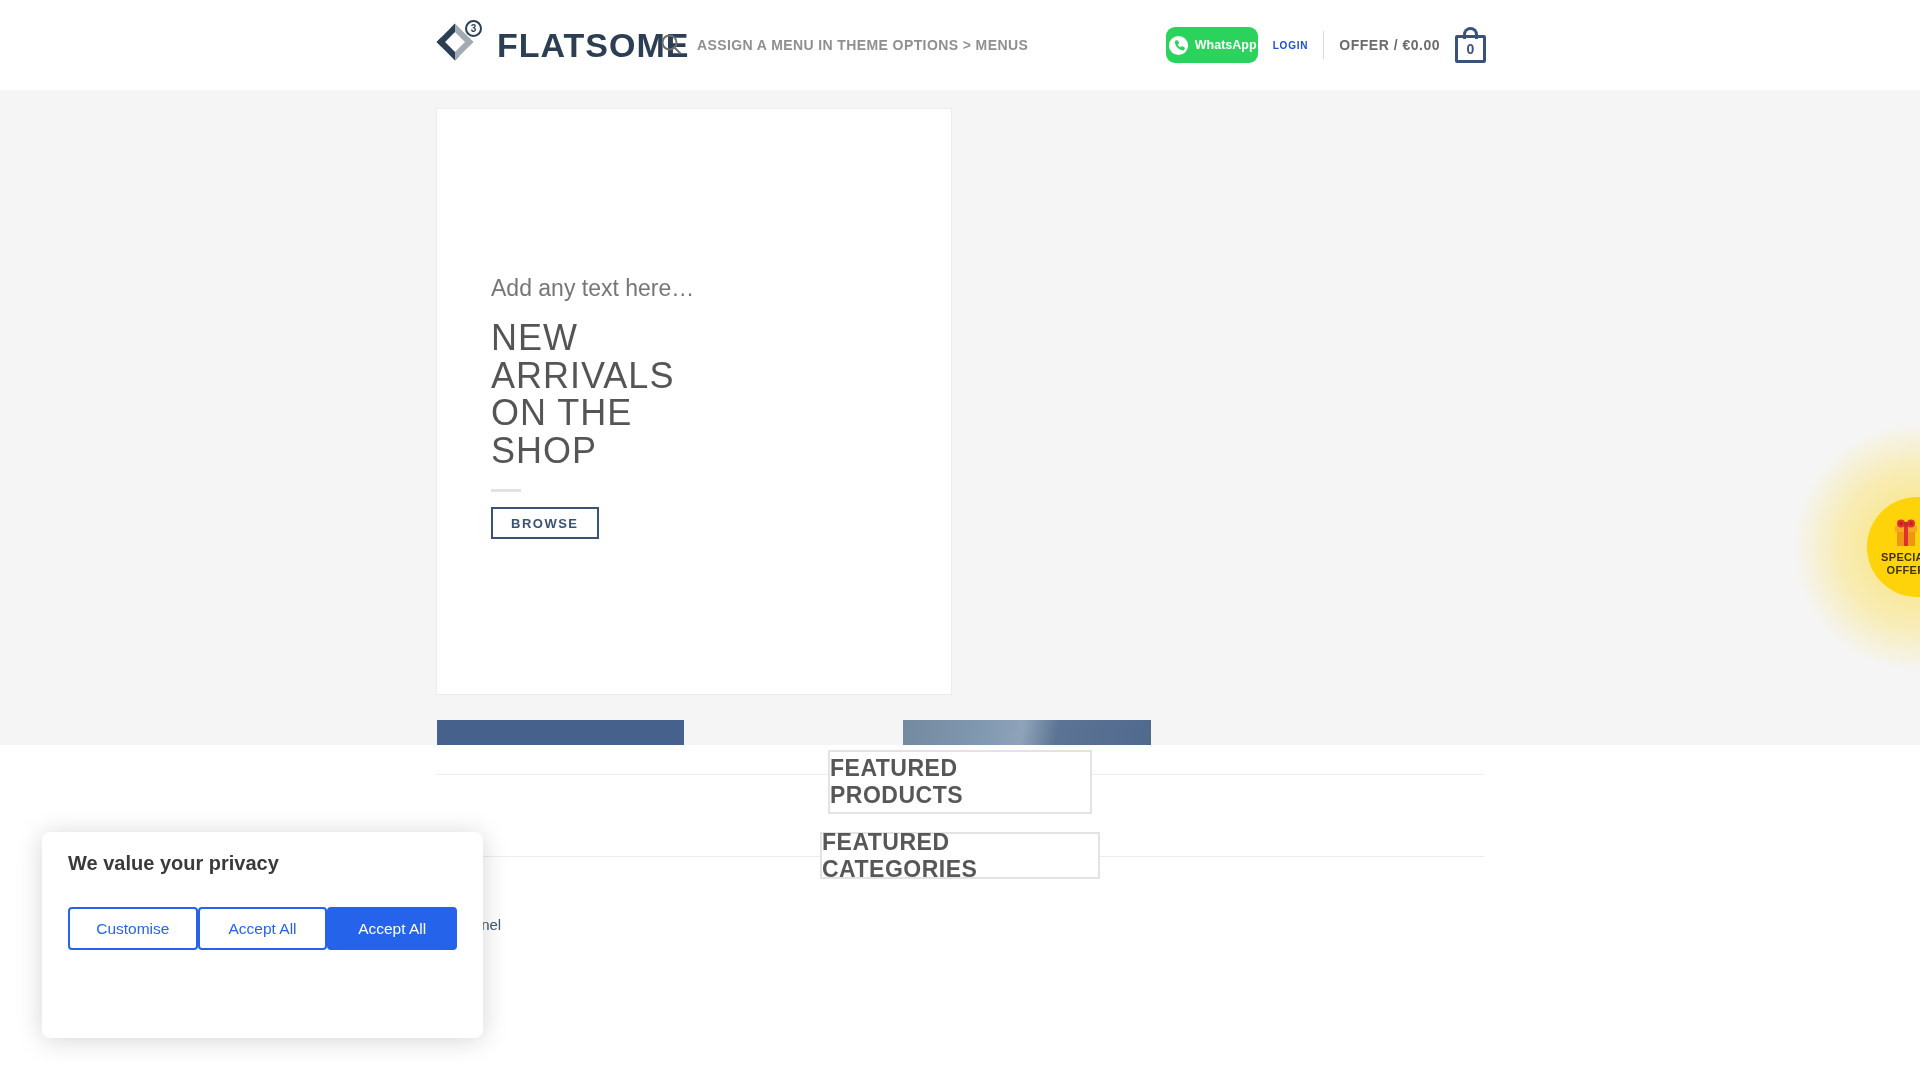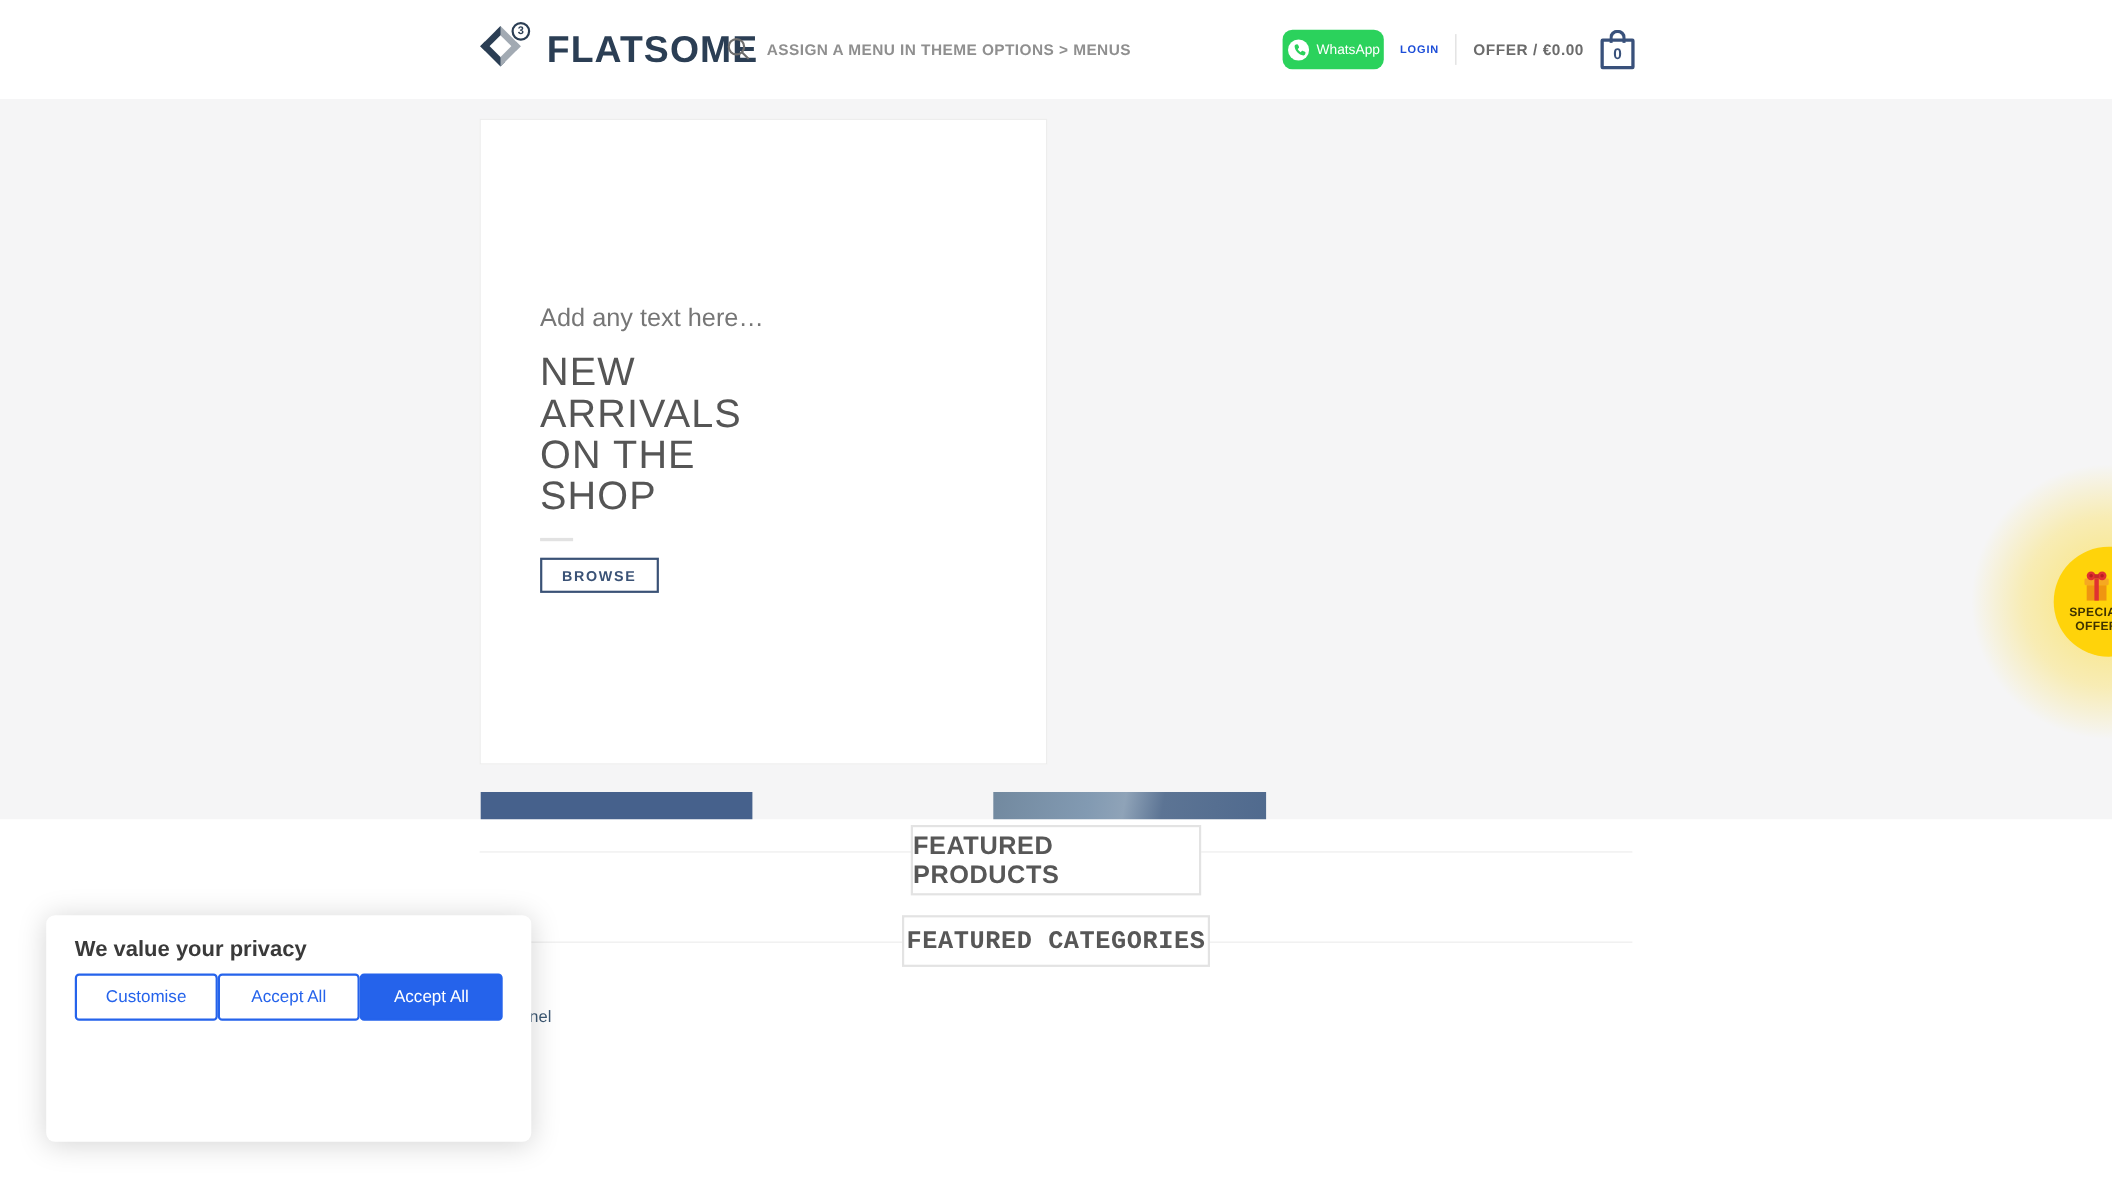--- a/index.html
+++ b/index.html
@@ -21,21 +21,21 @@
                 display:flex; align-items:center; justify-content:center; }
   .logo-text { font-size:34px; font-weight:800; color:#2b3e54; letter-spacing:1px; }
 
   .search-btn { position:absolute; left:660px; top:33px; background:none; border:none; cursor:pointer; line-height:0; }
   .menu-notice { position:absolute; left:697px; top:0; height:90px; display:flex; align-items:center;
                  font-size:14px; font-weight:bold; color:#8f8f8f; letter-spacing:0.4px; cursor:pointer; }
 
   .header-right { position:absolute; right:434px; top:0; height:90px; display:flex; align-items:center; gap:15px; }
   .whatsapp-btn { width:92px; height:36px; border-radius:9px; background:#2bd25c; border:none; cursor:pointer;
                   display:flex; align-items:center; justify-content:center; gap:5px; }
-  .wa-label { color:#fff; font-size:12.5px; font-weight:normal; }
+  .wa-label { color:#fff; font-size:12.5px; font-weight:bold; }
   .login-link { font-size:10px; font-weight:bold; color:#1d4ed8; letter-spacing:0.8px; cursor:pointer; text-decoration:none; }
   .vdivider { width:1px; height:28px; background:#d9d9d9; }
   .cart-link { font-size:14px; font-weight:bold; color:#6b6b6b; letter-spacing:0.5px; cursor:pointer; text-decoration:none; }
   .cart-icon { position:relative; width:31px; height:28px; border:3px solid #39517b; border-radius:2px; background:#fff;
                display:flex; align-items:center; justify-content:center; margin-top:7px; cursor:pointer; }
   .cart-handle { position:absolute; top:-11px; left:5px; width:15px; height:12px; border:3px solid #39517b;
                  border-bottom:none; border-radius:8px 8px 0 0; }
   .cart-count { font-size:14px; font-weight:bold; color:#39517b; }
 
   
@@ -53,38 +53,38 @@
   .strip-2 { left:903px; width:248px;
              background:linear-gradient(100deg,#72899f 0%,#829ab2 35%,#8fa3b8 48%,#5c7494 62%,#506a8e 100%); }
 
   
   .main-area { position:absolute; top:745px; left:0; width:1920px; height:335px; background:#fff; }
   .title-line { position:absolute; left:436px; width:1048px; height:1px; background:#ececec; }
   .line-1 { top:29px; } .line-2 { top:111px; }
   .title-box { position:absolute; background:#fff; border:2px solid #e3e3e3; display:flex; align-items:center;
                justify-content:center; font-weight:bold; color:#575757; font-size:23px; letter-spacing:0.5px; }
   .title-box-1 { left:828px; top:5px;  width:264px; height:64px; }
-  .title-box-2 { left:820px; top:87px; width:280px; height:47px;font-family:Liberation Mono, monospace; }
+  .title-box-2 { left:820px; top:87px; width:280px; height:47px; }
   .category-link { position:absolute; left:452px; top:171px; font-size:15px; color:#3c5873;
                    text-decoration:none; cursor:pointer; }
 
   
   .offer-glow { position:absolute; left:1787px; top:417px; width:260px; height:260px; border-radius:50%; z-index:5;
                 background:radial-gradient(circle, rgba(255,213,10,0.55) 0%, rgba(255,213,10,0.28) 42%, rgba(255,213,10,0) 68%); }
   .offer-badge { position:absolute; left:1867px; top:497px; width:100px; height:100px; border-radius:50%;
                  background:#ffd30a; z-index:6; border:none; cursor:pointer; display:flex; flex-direction:column;
                  align-items:center; justify-content:center; gap:2px; padding-right:22px; }
   .offer-text { font-size:11px; font-weight:bold; color:#403400; line-height:13px; text-align:center; letter-spacing:0.3px; }
 
   
   .cookie-popup { position:absolute; left:42px; top:832px; width:441px; height:206px; background:#fff;
                   border-radius:8px; box-shadow:0 2px 26px rgba(0,0,0,0.17); z-index:50; padding:20px 26px; }
   .cookie-title { font-size:20px; font-weight:bold; color:#3a3a3a; }
   .cookie-body { margin-top:12px; font-size:15px; line-height:23.5px; color:#484848; white-space:pre-line; }
-  .cookie-actions { display:flex; gap:0; margin-top:10px;align-items:center; }
+  .cookie-actions { display:flex; gap:0; margin-top:32px;align-items:center; }
   .cookie-btn { flex:1; height:43px; border-radius:4px; border:2px solid #2563eb; background:#fff; color:#2563eb;
                 font-size:15.5px; font-family:inherit; cursor:pointer; }
   .cookie-btn.primary { background:#2563eb; color:#fff; border-color:#2563eb; }
 </style>
 </head>
 <body>
 
 <div class="viewport">
 
   <header class="site-header">

